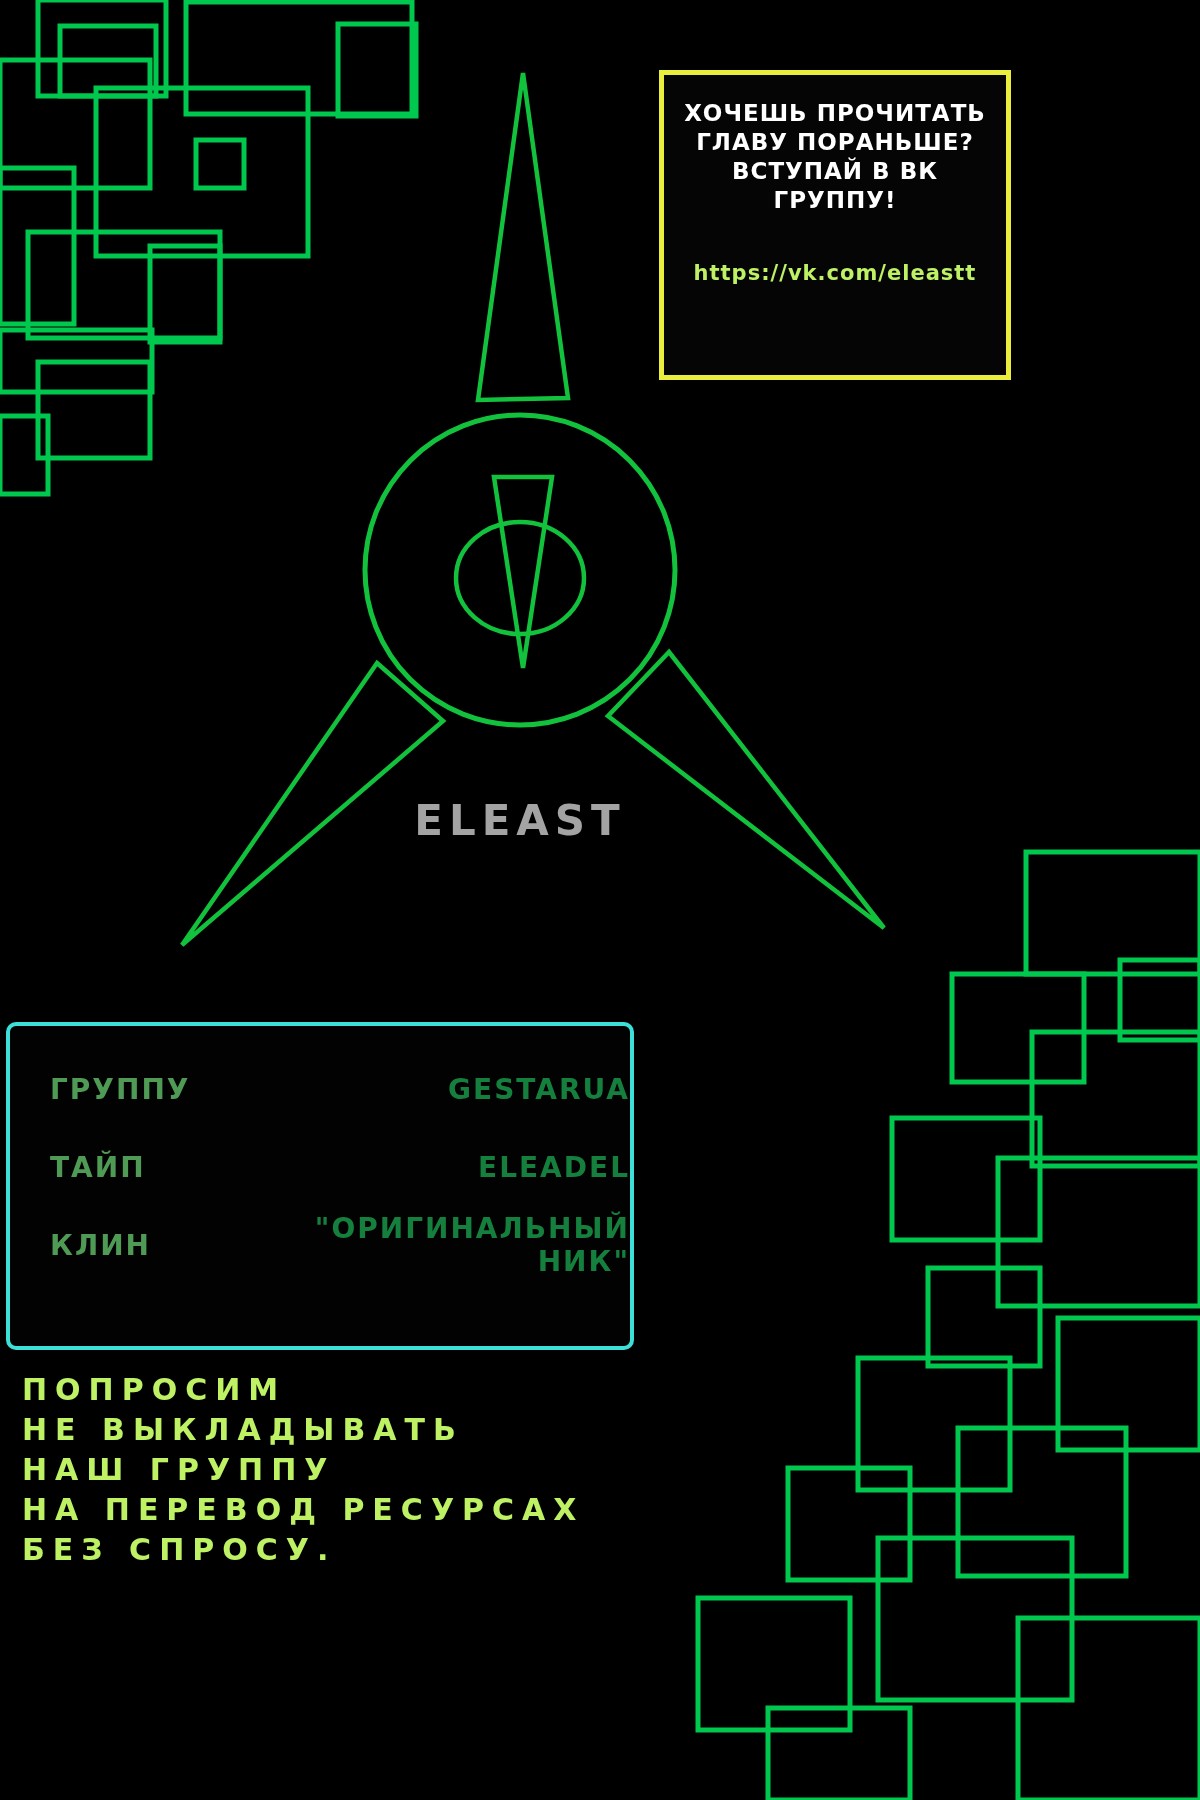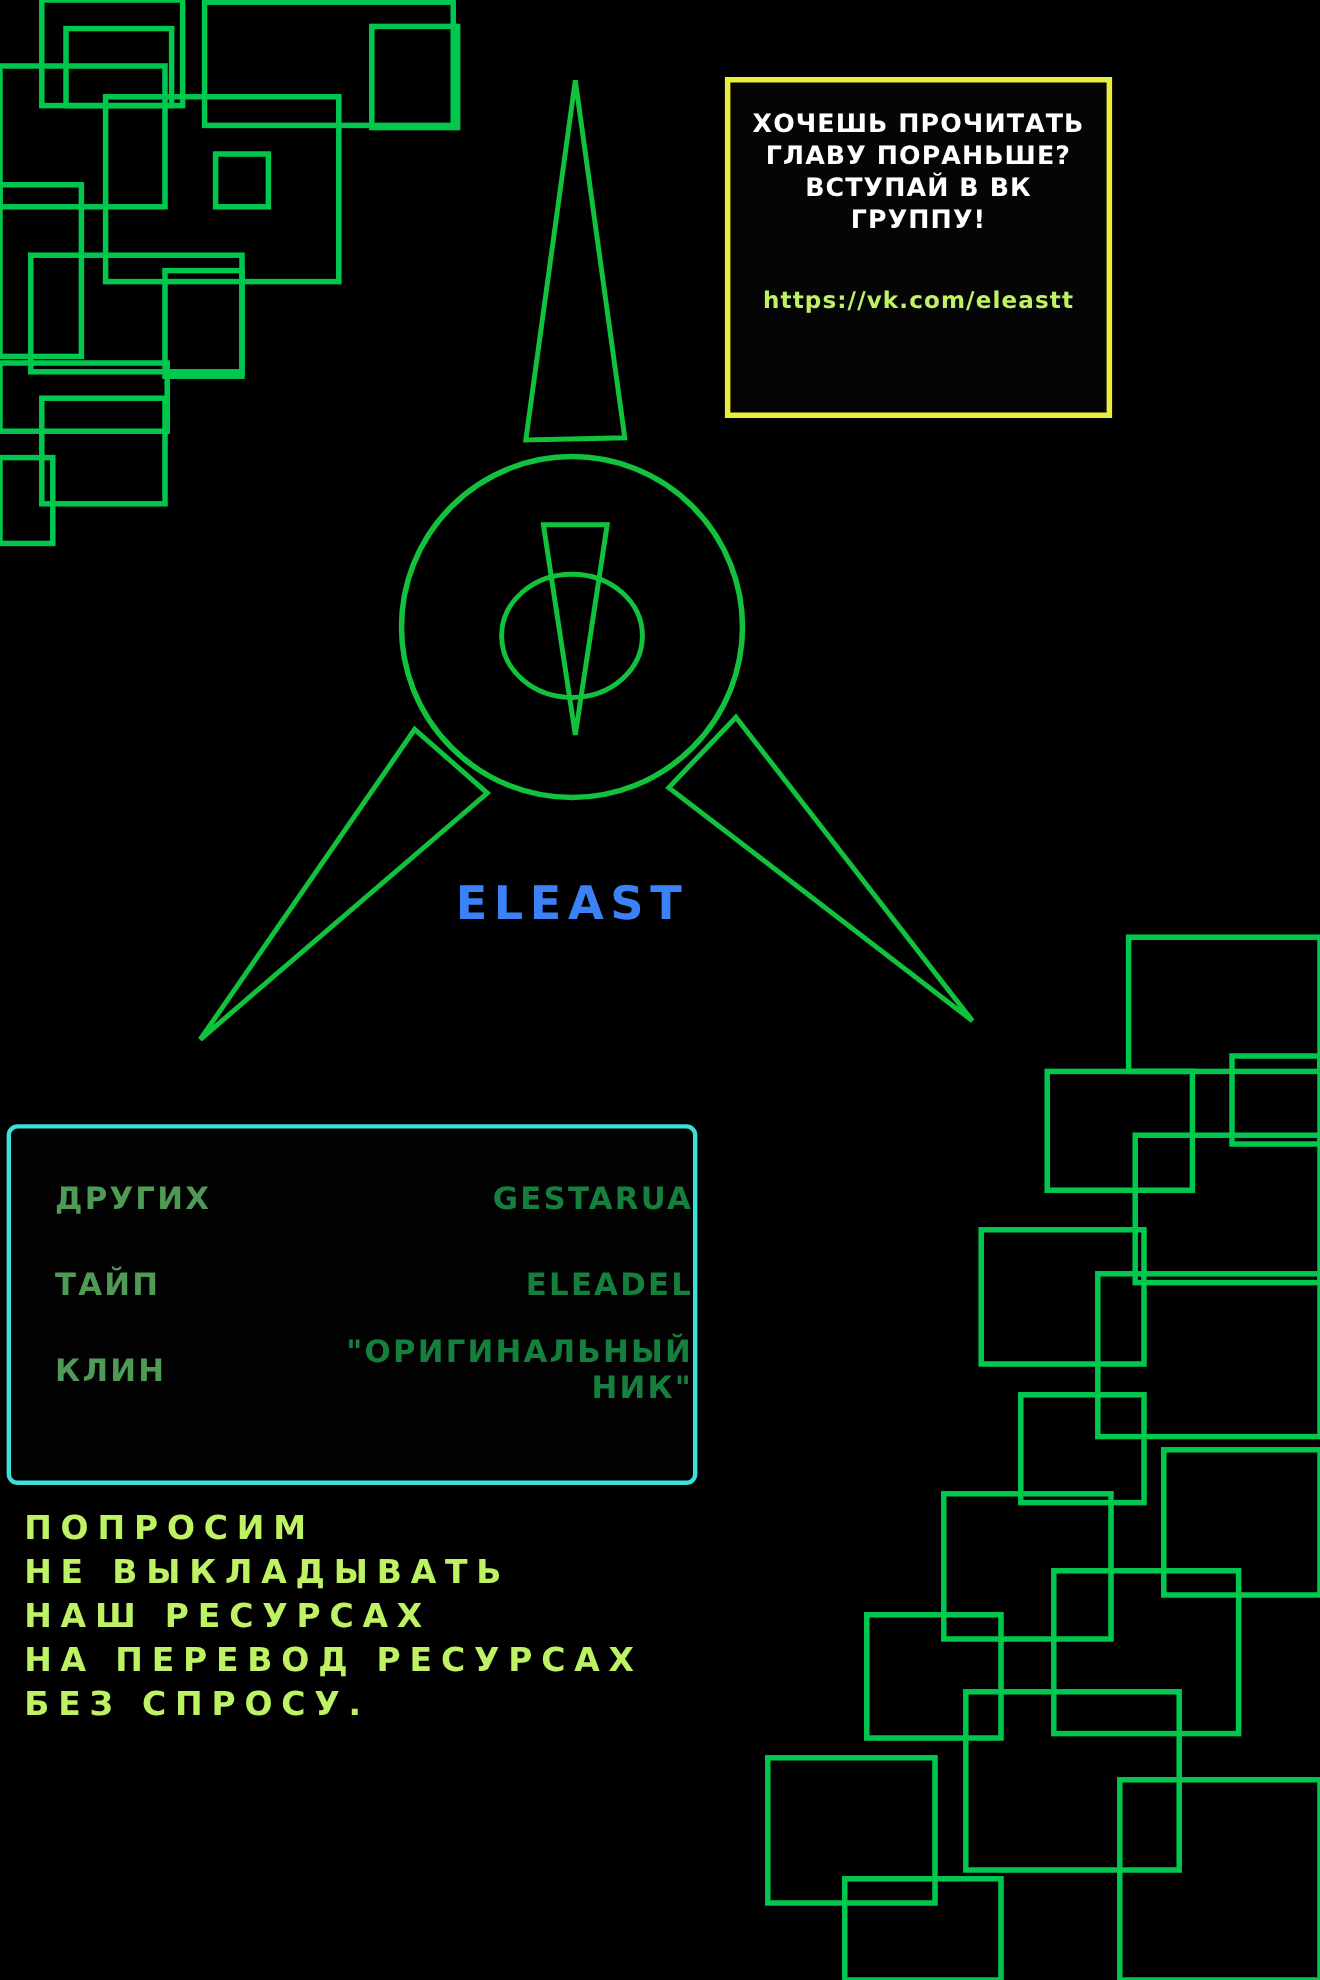--- a/index.html
+++ b/index.html
@@ -52,21 +52,21 @@
     text-decoration: none;
     display: block;
   }
 
   
   .logo-text {
     position: absolute;
     left: 370px; top: 796px;
     width: 300px;
     text-align: center;
-    color: #3b82f6;
+    color: #a3a3a3;
     font-size: 42px;
     font-weight: 900;
     letter-spacing: 6px;
   }
 
   
   .credits-box {
     position: absolute;
     left: 6px; top: 1022px;
     width: 628px; height: 328px;
@@ -167,34 +167,34 @@
     <div class="vk-line">ГЛАВУ ПОРАНЬШЕ?</div>
     <div class="vk-line">ВСТУПАЙ В ВК</div>
     <div class="vk-line">ГРУППУ!</div>
     <span class="vk-url">https://vk.com/eleastt</span>
   </div>
 
   <div class="logo-text">ELEAST</div>
 
   <div class="credits-box">
     <div class="credits-row">
-      <div class="credits-label">ДРУГИХ</div>
+      <div class="credits-label">ГРУППУ</div>
       <div class="credits-value">GESTARUA</div>
     </div>
     <div class="credits-row">
       <div class="credits-label">ТАЙП</div>
       <div class="credits-value">ELEADEL</div>
     </div>
     <div class="credits-row">
       <div class="credits-label">КЛИН</div>
       <div class="credits-value">"ОРИГИНАЛЬНЫЙ НИК"</div>
     </div>
   </div>
 
   <div class="footer">
     <div class="footer-line">ПОПРОСИМ</div>
     <div class="footer-line">НЕ ВЫКЛАДЫВАТЬ</div>
-    <div class="footer-line">НАШ РЕСУРСАХ</div>
+    <div class="footer-line">НАШ ГРУППУ</div>
     <div class="footer-line">НА ПЕРЕВОД РЕСУРСАХ</div>
     <div class="footer-line">БЕЗ СПРОСУ.</div>
   </div>
 
 </div>
 
 </body></html>

